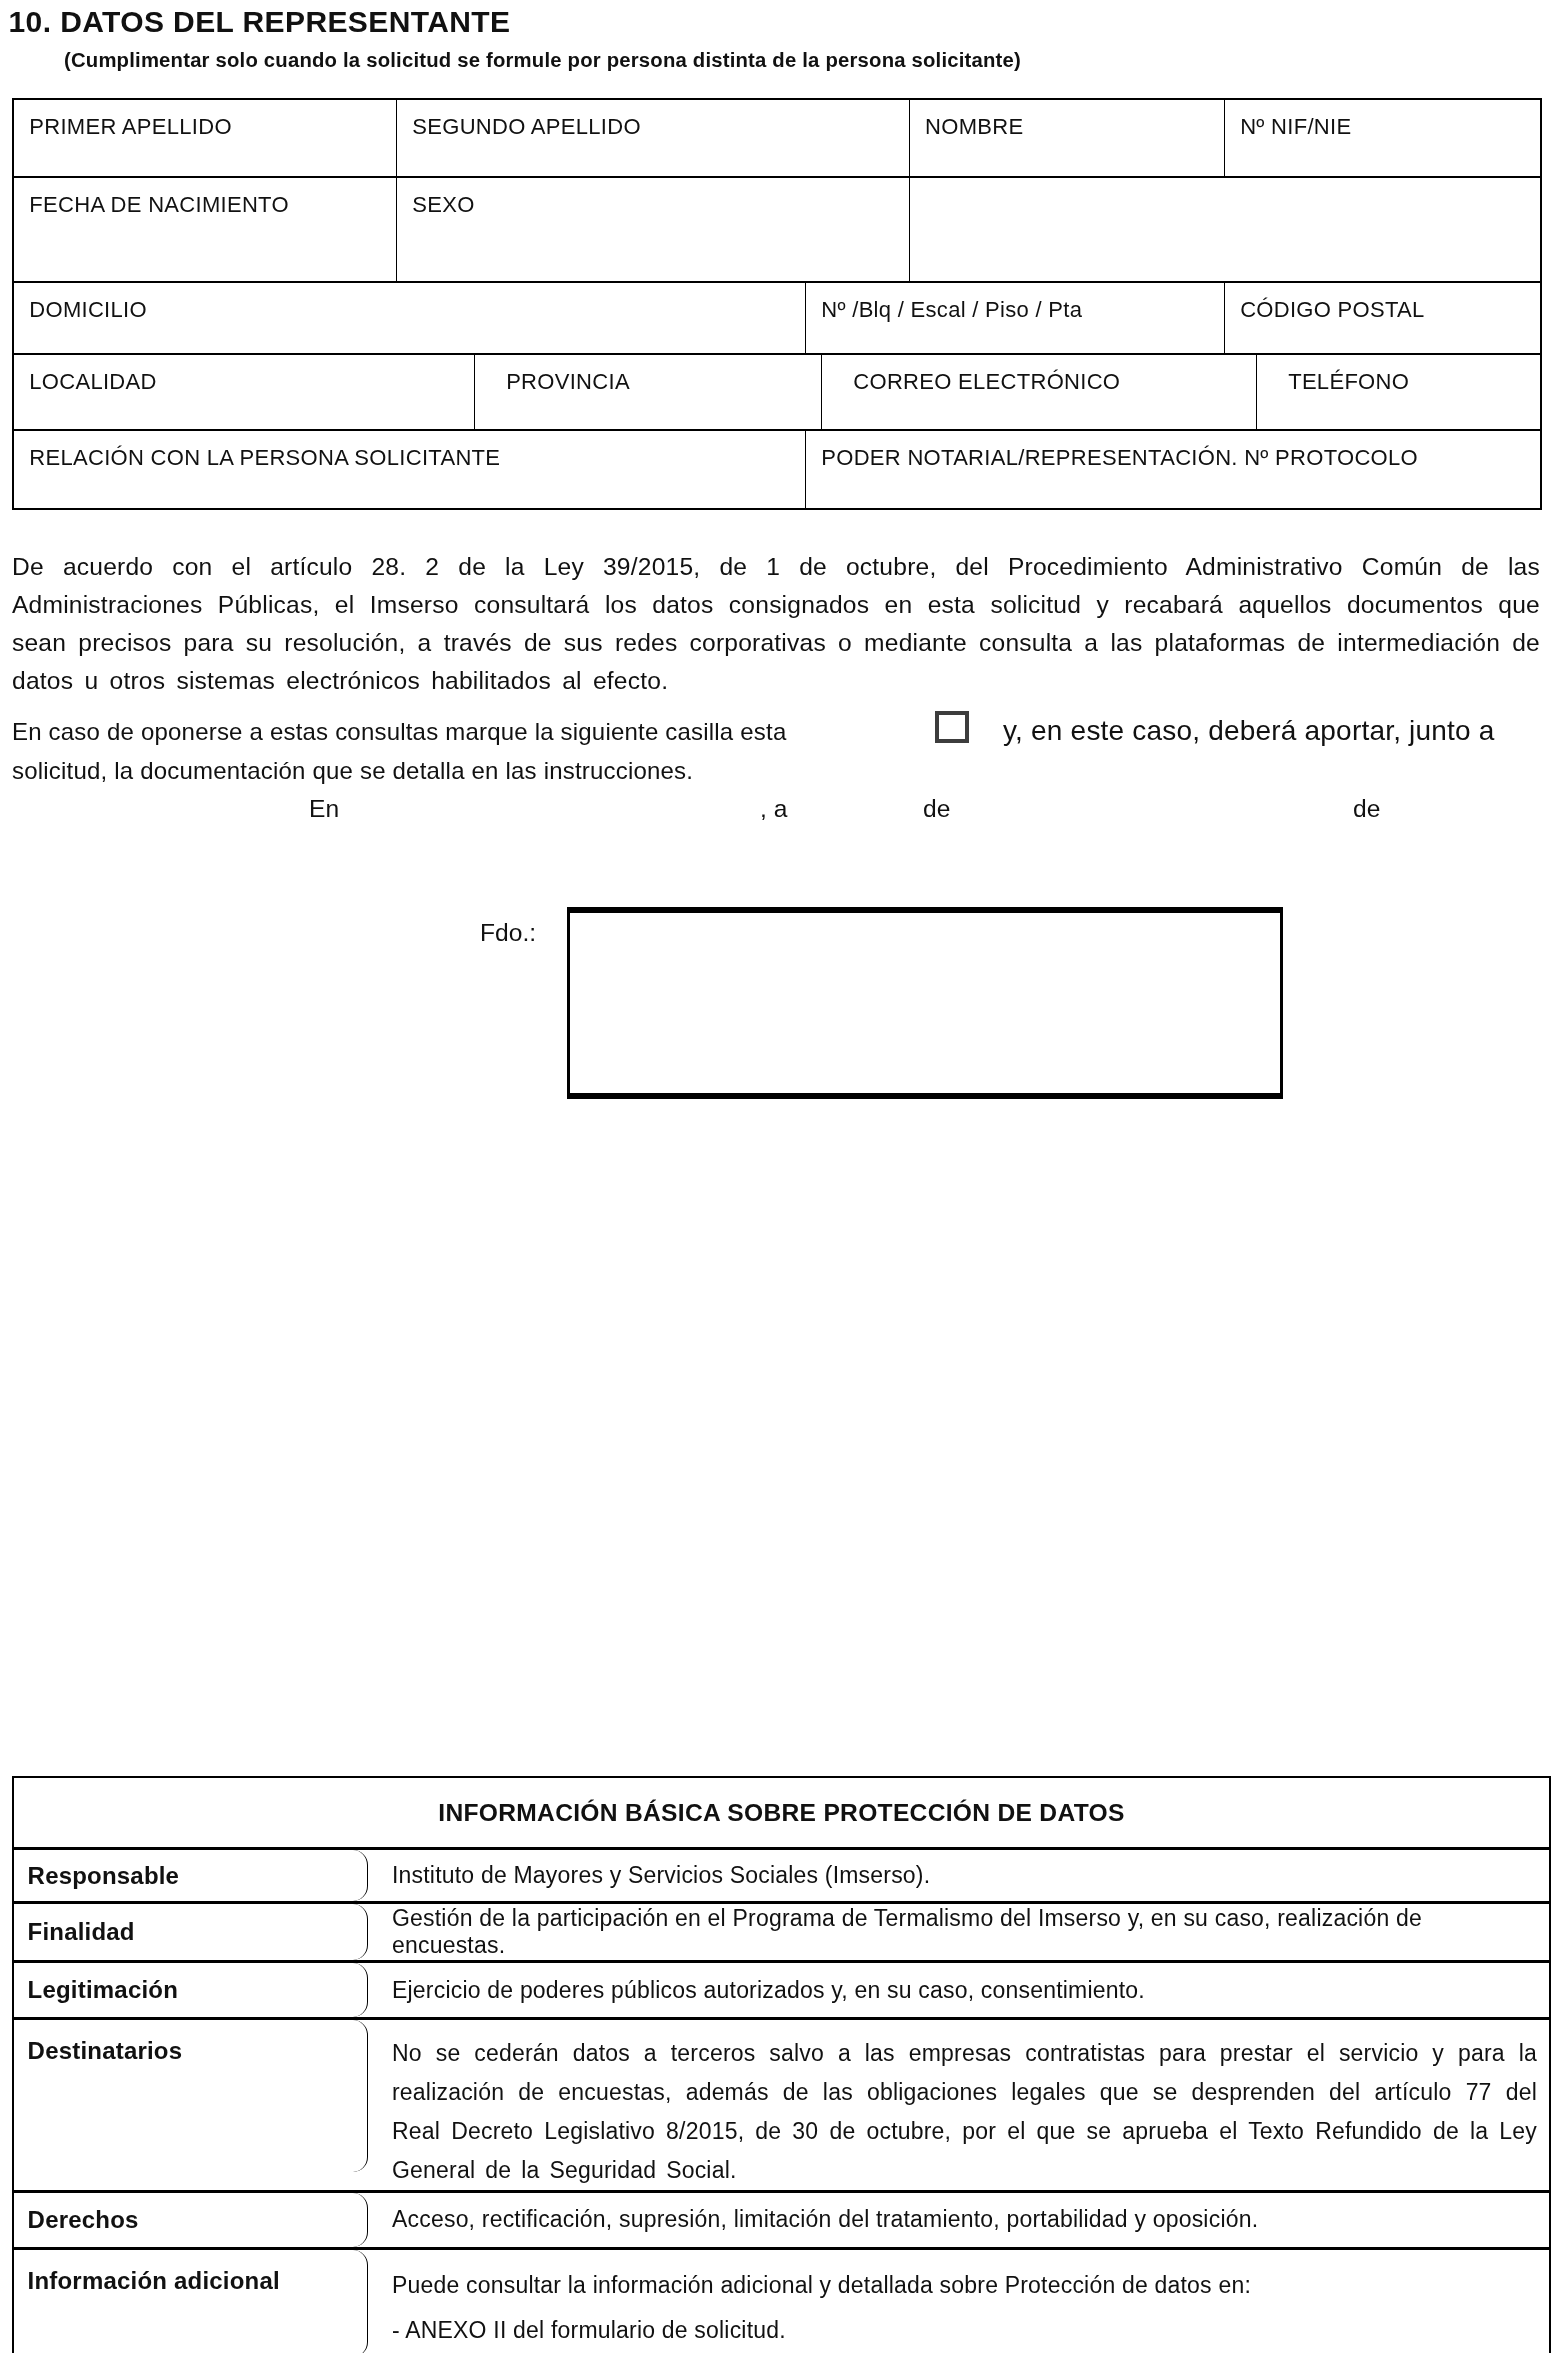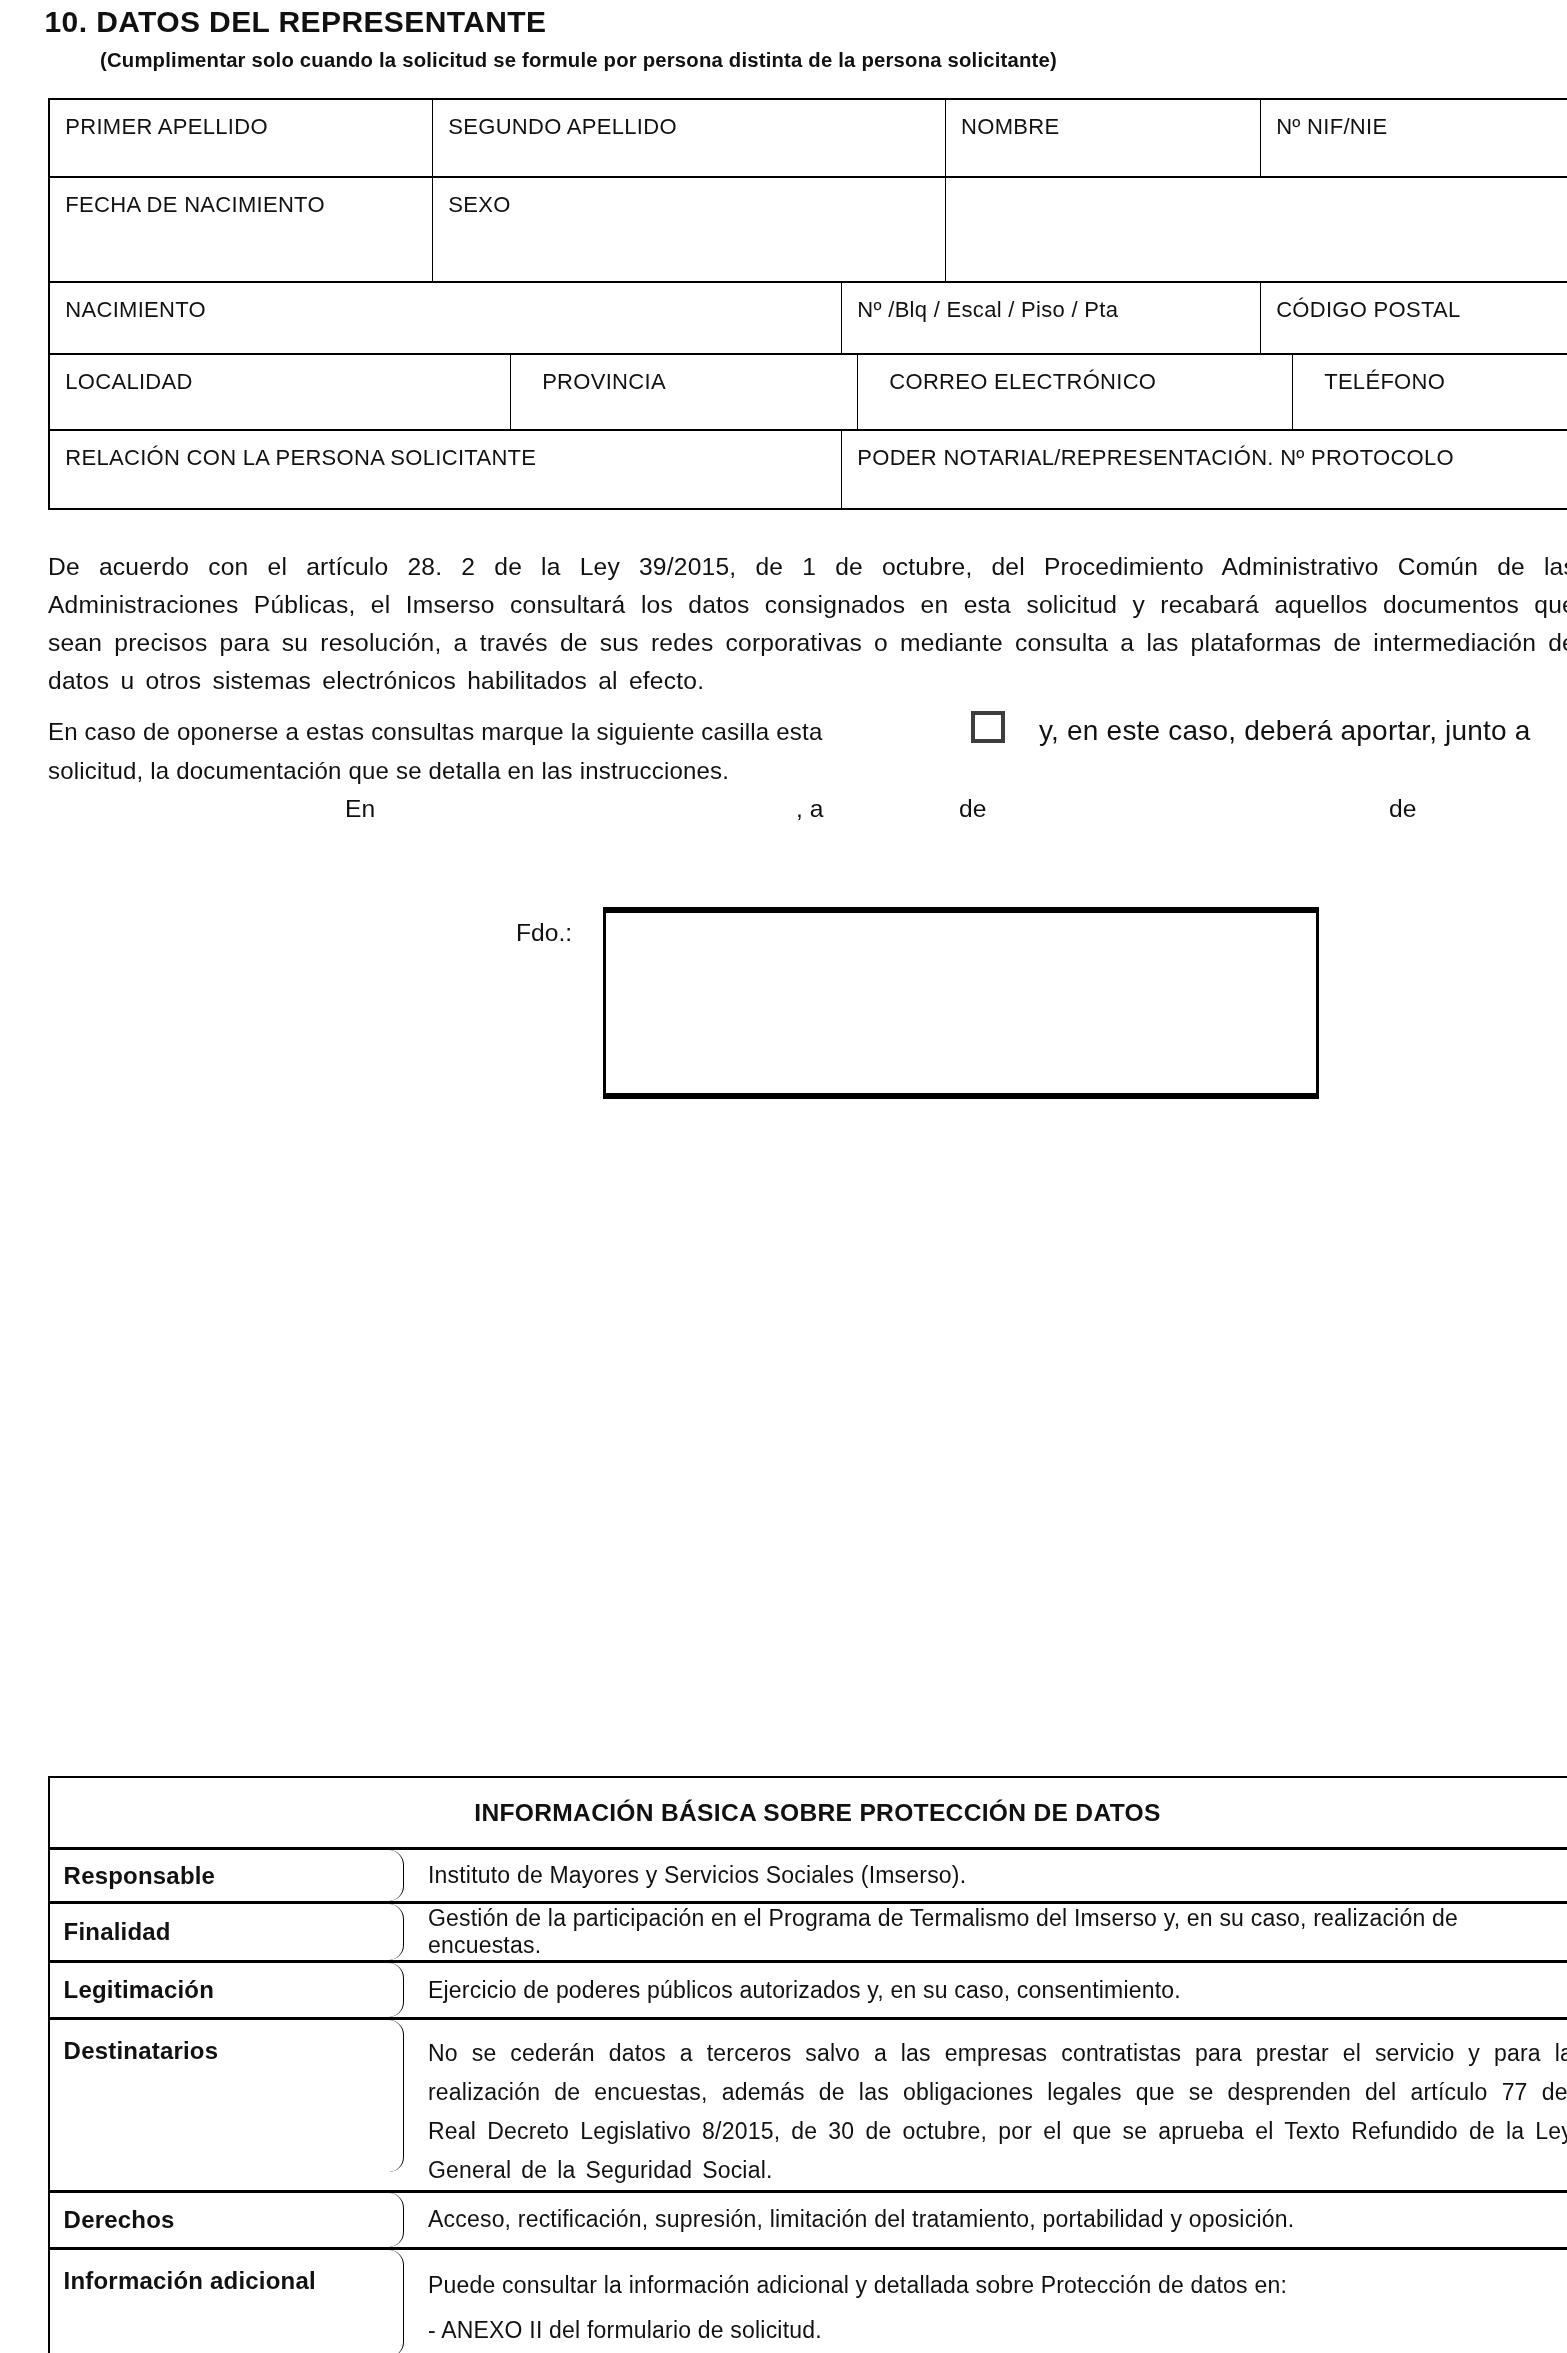--- a/index.html
+++ b/index.html
@@ -4,21 +4,21 @@
 <style>
   html,body{margin:0;padding:0;background:#e8e8e8;}
   .page{
     position:relative;
     width:1568px;height:2354px;
     background:#ffffff;
     font-family:"Liberation Sans","DejaVu Sans",sans-serif;
     color:#111;
     overflow:hidden;
   }
-  .abs{position:absolute;margin-left:36px;}
+  .abs{position:absolute;}
   
   .title{left:8.5px;top:5.1px;font-size:30px;font-weight:bold;letter-spacing:0.4px;}
   .subtitle{left:64px;top:49px;font-size:20.3px;font-weight:bold;letter-spacing:0.2px;}
   
   .rep-table{
     left:12px;top:98px;width:1530px;
     border:2.5px solid #000;
     box-sizing:border-box;
   }
   .rep-row{display:flex;border-bottom:2.5px solid #000;box-sizing:border-box;}
@@ -101,21 +101,21 @@
       <div class="rep-cell w336"><span>SEGUNDO APELLIDO</span></div>
       <div class="rep-cell w207"><span>NOMBRE</span></div>
       <div class="rep-cell wrest"><span>Nº NIF/NIE</span></div>
     </div>
     <div class="rep-row h127">
       <div class="rep-cell w25"><span>FECHA DE NACIMIENTO</span></div>
       <div class="rep-cell w336"><span>SEXO</span></div>
       <div class="rep-cell wrest"></div>
     </div>
     <div class="rep-row h88">
-      <div class="rep-cell w519"><span>NACIMIENTO</span></div>
+      <div class="rep-cell w519"><span>DOMICILIO</span></div>
       <div class="rep-cell w274"><span>Nº /Blq / Escal / Piso / Pta</span></div>
       <div class="rep-cell wrest"><span>CÓDIGO POSTAL</span></div>
     </div>
     <div class="rep-row h93">
       <div class="rep-cell w302"><span>LOCALIDAD</span></div>
       <div class="rep-cell w218"><span>PROVINCIA</span></div>
       <div class="rep-cell w274"><span>CORREO ELECTRÓNICO</span></div>
       <div class="rep-cell wrest"><span>TELÉFONO</span></div>
     </div>
     <div class="rep-row h94">

